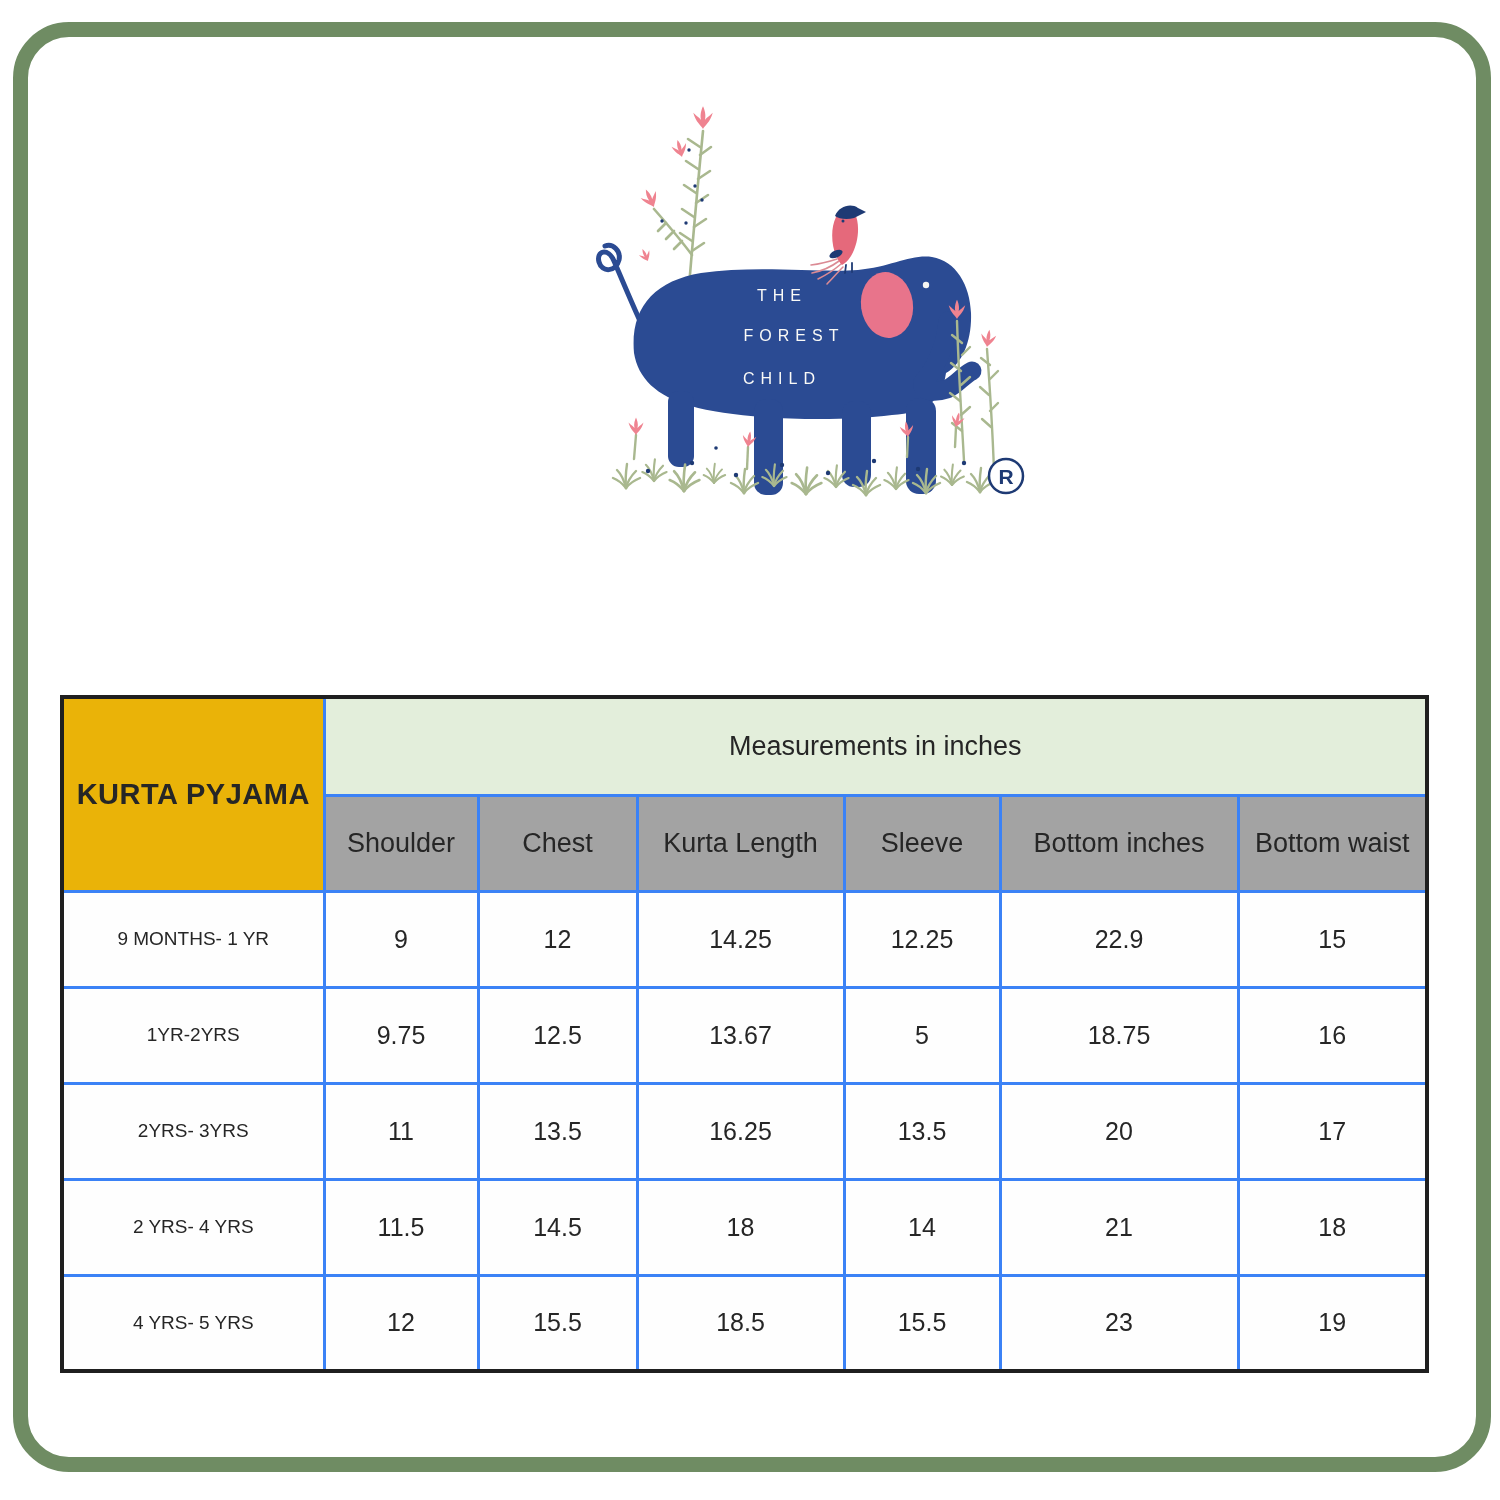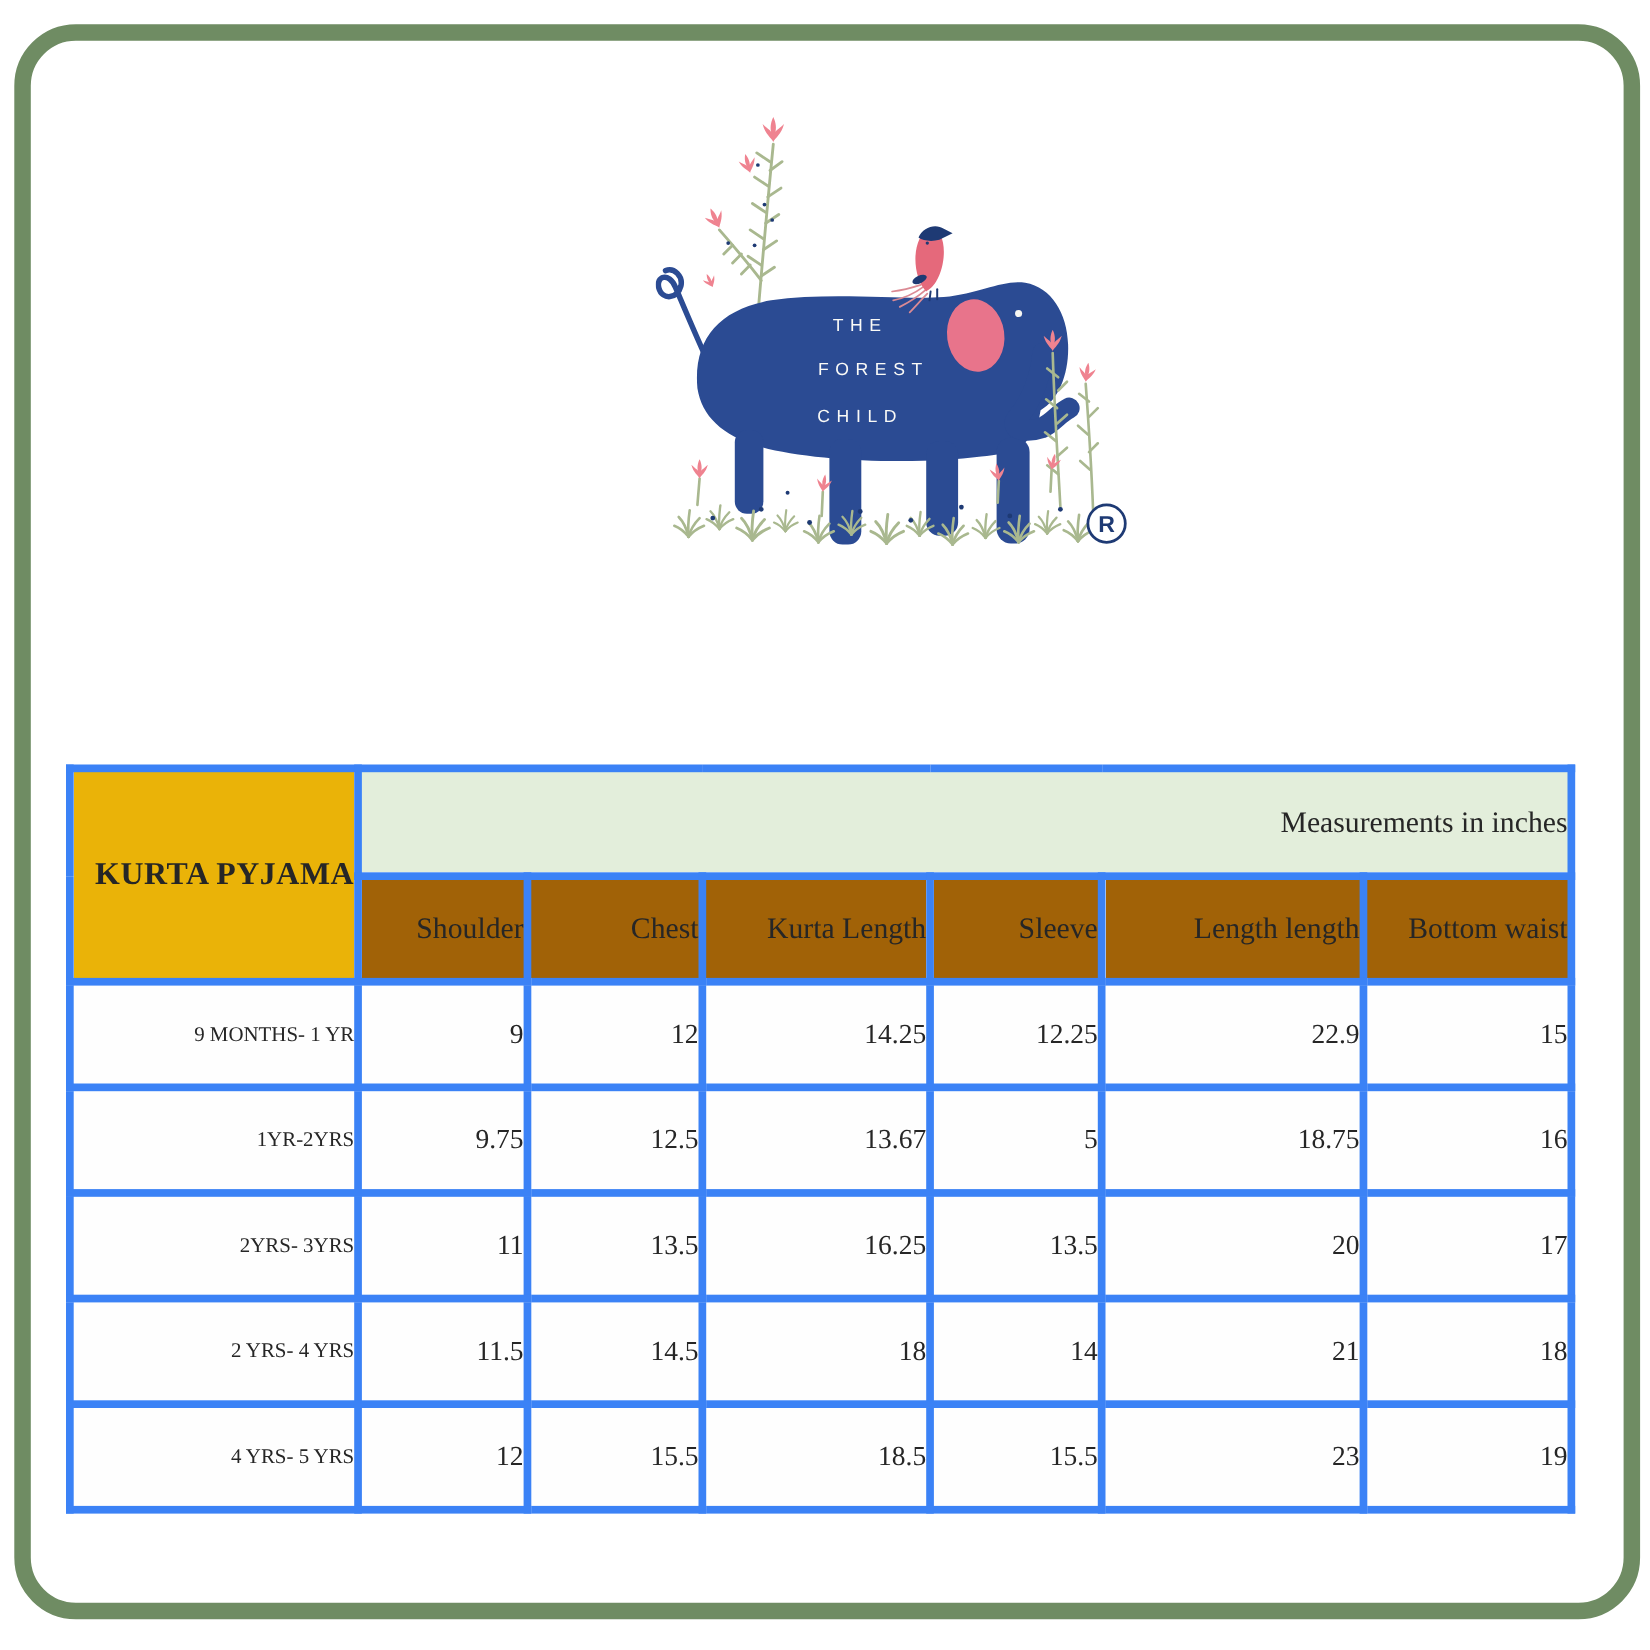--- a/index.html
+++ b/index.html
@@ -7,28 +7,28 @@
        font-family:"Liberation Sans", sans-serif;color:#262626;}
 
   .frame{position:absolute;left:13px;top:22px;right:9px;bottom:28px;
          border:15px solid #6F8C63;border-radius:56px;pointer-events:none;}
 
   .logo-wrap{position:absolute;left:596px;top:103px;width:460px;height:410px;}
   .logo-wrap svg{display:block;width:460px;height:410px;}
 
   table.size{position:absolute;left:60px;top:695px;border-collapse:collapse;
              table-layout:fixed;border:4px solid #1f1f1f;}
-  table.size th,table.size td{border:7px solid #3b82f6;text-align:right;
-             vertical-align:middle;padding:0;overflow:hidden;font-family:Liberation Serif, serif;}
+  table.size th,table.size td{border:3px solid #3b82f6;text-align:center;
+             vertical-align:middle;padding:0;overflow:hidden;}
   tr.hrow1{height:98px;}
   tr.hrow2{height:96px;}
   tr.drow{height:96px;}
   th.kurta{background:#eab308;font-size:29px;font-weight:700;letter-spacing:.5px;}
   th.measure{background:#E3EEDB;font-size:27px;font-weight:400;}
-  th.colhead{background:#a16207;font-size:27px;font-weight:400;}
+  th.colhead{background:#a3a3a3;font-size:27px;font-weight:400;}
   td.cell{background:#FEFEFE;font-size:25px;font-weight:400;}
   td.rowlabel{background:#FEFEFE;font-size:19px;font-weight:400;}
 
   .brandtext{font-family:"Liberation Sans", sans-serif;font-size:16px;
              letter-spacing:6px;font-weight:400;}
   .regR{font-family:"Liberation Sans", sans-serif;font-size:21px;font-weight:700;}
 </style>
 </head>
 <body>
 
@@ -193,21 +193,21 @@
   <tbody>
       <tr class="hrow1">
     <th class="kurta" rowspan="2">KURTA PYJAMA</th>
     <th class="measure" colspan="6">Measurements in inches</th>
   </tr>
   <tr class="hrow2">
     <th class="colhead">Shoulder</th>
     <th class="colhead">Chest</th>
     <th class="colhead">Kurta Length</th>
     <th class="colhead">Sleeve</th>
-    <th class="colhead">Length length</th>
+    <th class="colhead">Bottom inches</th>
     <th class="colhead">Bottom waist</th>
   </tr>
   <tr class="drow">
     <td class="rowlabel">9 MONTHS- 1 YR</td>
     <td class="cell">9</td>
     <td class="cell">12</td>
     <td class="cell">14.25</td>
     <td class="cell">12.25</td>
     <td class="cell">22.9</td>
     <td class="cell">15</td>

